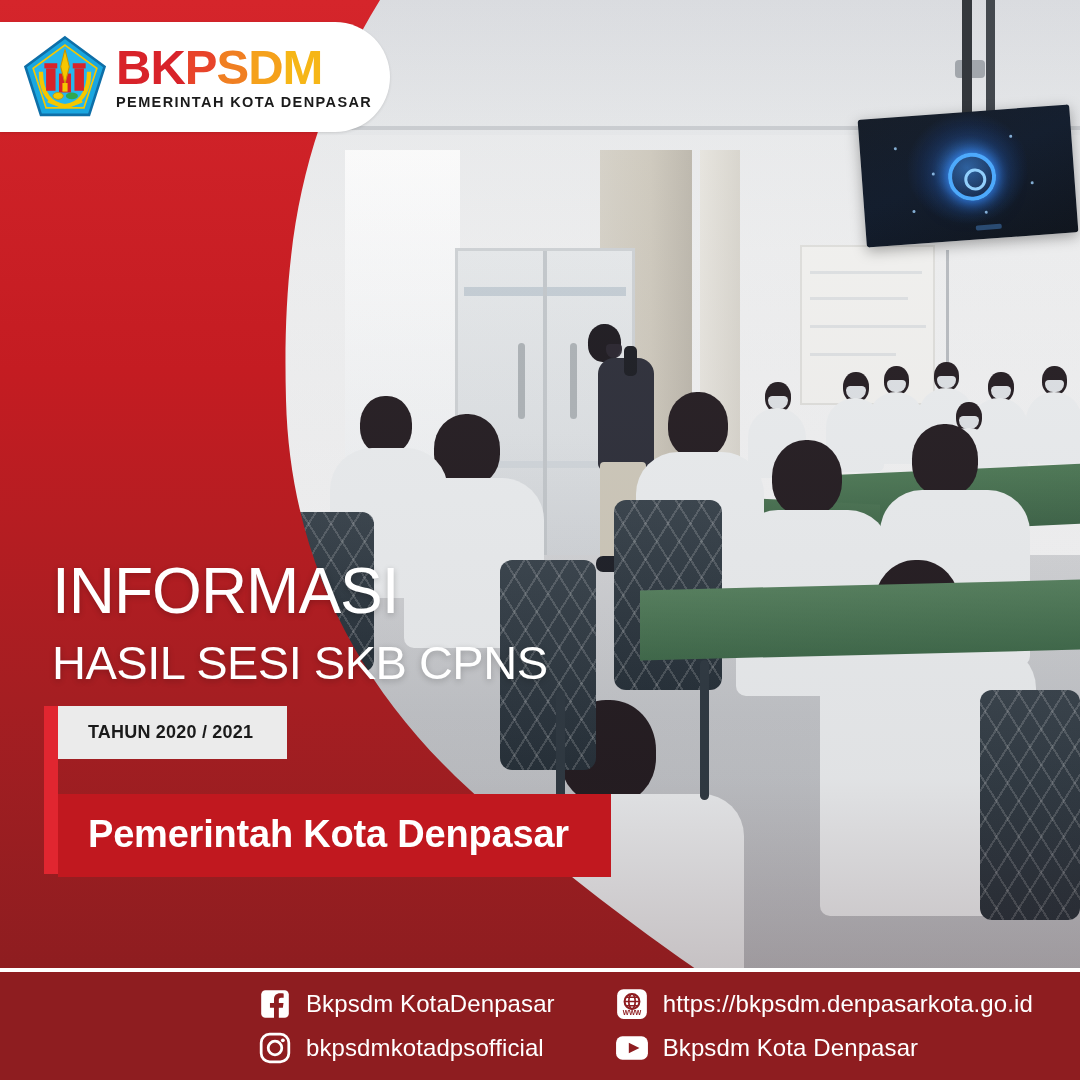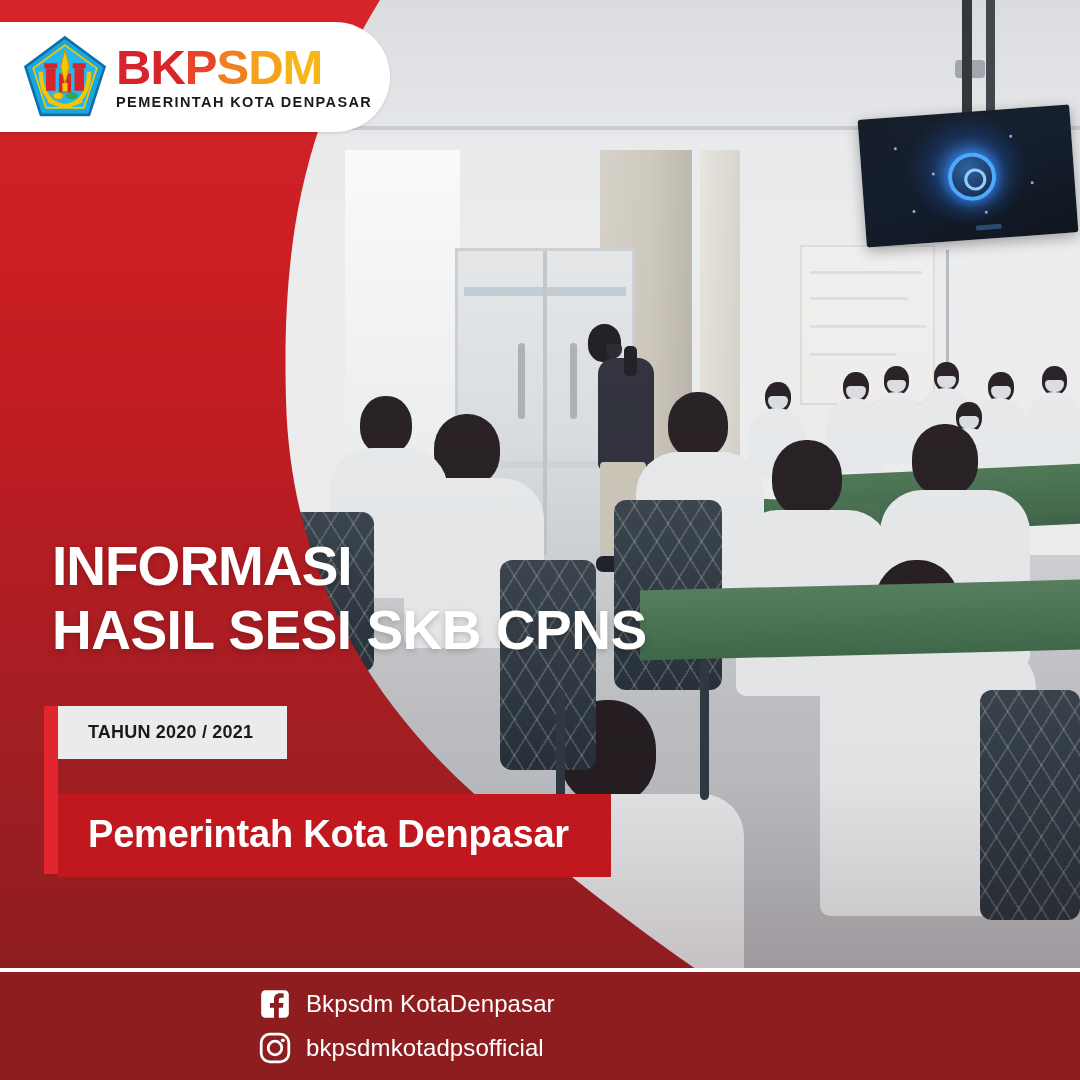--- a/index.html
+++ b/index.html
@@ -88,23 +88,23 @@
     background:#ffffff;border-radius:0 56px 56px 0;display:flex;align-items:center;
     box-shadow:0 1px 3px rgba(0,0,0,.12);}
   .emblem{width:86px;height:86px;margin-left:22px;flex:0 0 auto;}
   .logo-text{margin-left:8px;}
   .logo-word{font-size:49px;font-weight:800;letter-spacing:-1px;line-height:.96;}
   .logo-word span{display:inline;}
   .logo-sub{font-size:14.5px;font-weight:700;color:#1b1b1b;letter-spacing:1.4px;margin-top:2px;}
 
   
   .headline{position:absolute;left:52px;top:540px;width:640px;}
-  .h-main{font-size:55px;font-weight:700;color:#fff;letter-spacing:-1px;line-height:.98;
-    text-shadow:0 2px 6px rgba(0,0,0,.22);}
-  .h-sub{font-size:55px;font-weight:700;color:#fff;letter-spacing:-.5px;line-height:1.05;margin-top:8px;
+  .h-main{font-size:64px;font-weight:400;color:#fff;letter-spacing:-1px;line-height:.98;
+    text-shadow:0 2px 6px rgba(0,0,0,.22);margin-top:20px;}
+  .h-sub{font-size:47px;font-weight:400;color:#fff;letter-spacing:-.5px;line-height:1.05;margin-top:15px;
     text-shadow:0 2px 6px rgba(0,0,0,.22);}
 
   
   .badge-wrap{position:absolute;left:44px;top:706px;}
   .accentbar{position:absolute;left:0;top:0;width:14px;height:168px;background:#e12630;}
   .badge{position:absolute;left:14px;top:0;background:#ebebeb;padding:16px 34px 16px 30px;}
   .badge-text{font-size:18px;font-weight:800;color:#1a1a1a;letter-spacing:.2px;white-space:nowrap;}
   .govbar{position:absolute;left:14px;top:88px;background:#c1181f;padding:19px 42px 21px 30px;}
   .govbar-text{font-size:38px;font-weight:700;color:#fff;white-space:nowrap;letter-spacing:-.2px;}
 
@@ -310,17 +310,36 @@
         <div class="f-row">
           <svg class="f-ico" viewBox="0 0 32 32">
             <rect x="3" y="3" width="26" height="26" rx="8" fill="none" stroke="#fff" stroke-width="2.6"></rect>
             <circle cx="16" cy="16" r="6.4" fill="none" stroke="#fff" stroke-width="2.6"></circle>
             <circle cx="23.4" cy="8.8" r="1.8" fill="#fff"></circle>
           </svg>
           <div class="f-txt">bkpsdmkotadpsofficial</div>
         </div>
       </div>
 
+      <div class="f-col">
+        <div class="f-row">
+          <svg class="f-ico" viewBox="0 0 32 32">
+            <rect x="2" y="2" width="28" height="28" rx="6" fill="#fff"></rect>
+            <circle cx="16" cy="13.6" r="7" fill="none" stroke="#8E1D20" stroke-width="1.9"></circle>
+            <ellipse cx="16" cy="13.6" rx="3" ry="7" fill="none" stroke="#8E1D20" stroke-width="1.6"></ellipse>
+            <path d="M9.4 13.6h13.2M10.4 9.6h11.2M10.4 17.6h11.2" stroke="#8E1D20" stroke-width="1.5"></path>
+            <text x="16" y="26.5" font-size="6.2" font-weight="700" fill="#8E1D20" text-anchor="middle" font-family="Liberation Sans, sans-serif">WWW</text>
+          </svg>
+          <div class="f-txt">https://bkpsdm.denpasarkota.go.id</div>
+        </div>
+        <div class="f-row">
+          <svg class="f-ico" viewBox="0 0 32 32">
+            <rect x="1" y="5" width="30" height="22" rx="6" fill="#fff"></rect>
+            <polygon points="13,11 23,16 13,21" fill="#8E1D20"></polygon>
+          </svg>
+          <div class="f-txt">Bkpsdm Kota Denpasar</div>
+        </div>
+      </div>
 
     </div>
   </div>
 
 </div>
 
 </body></html>

